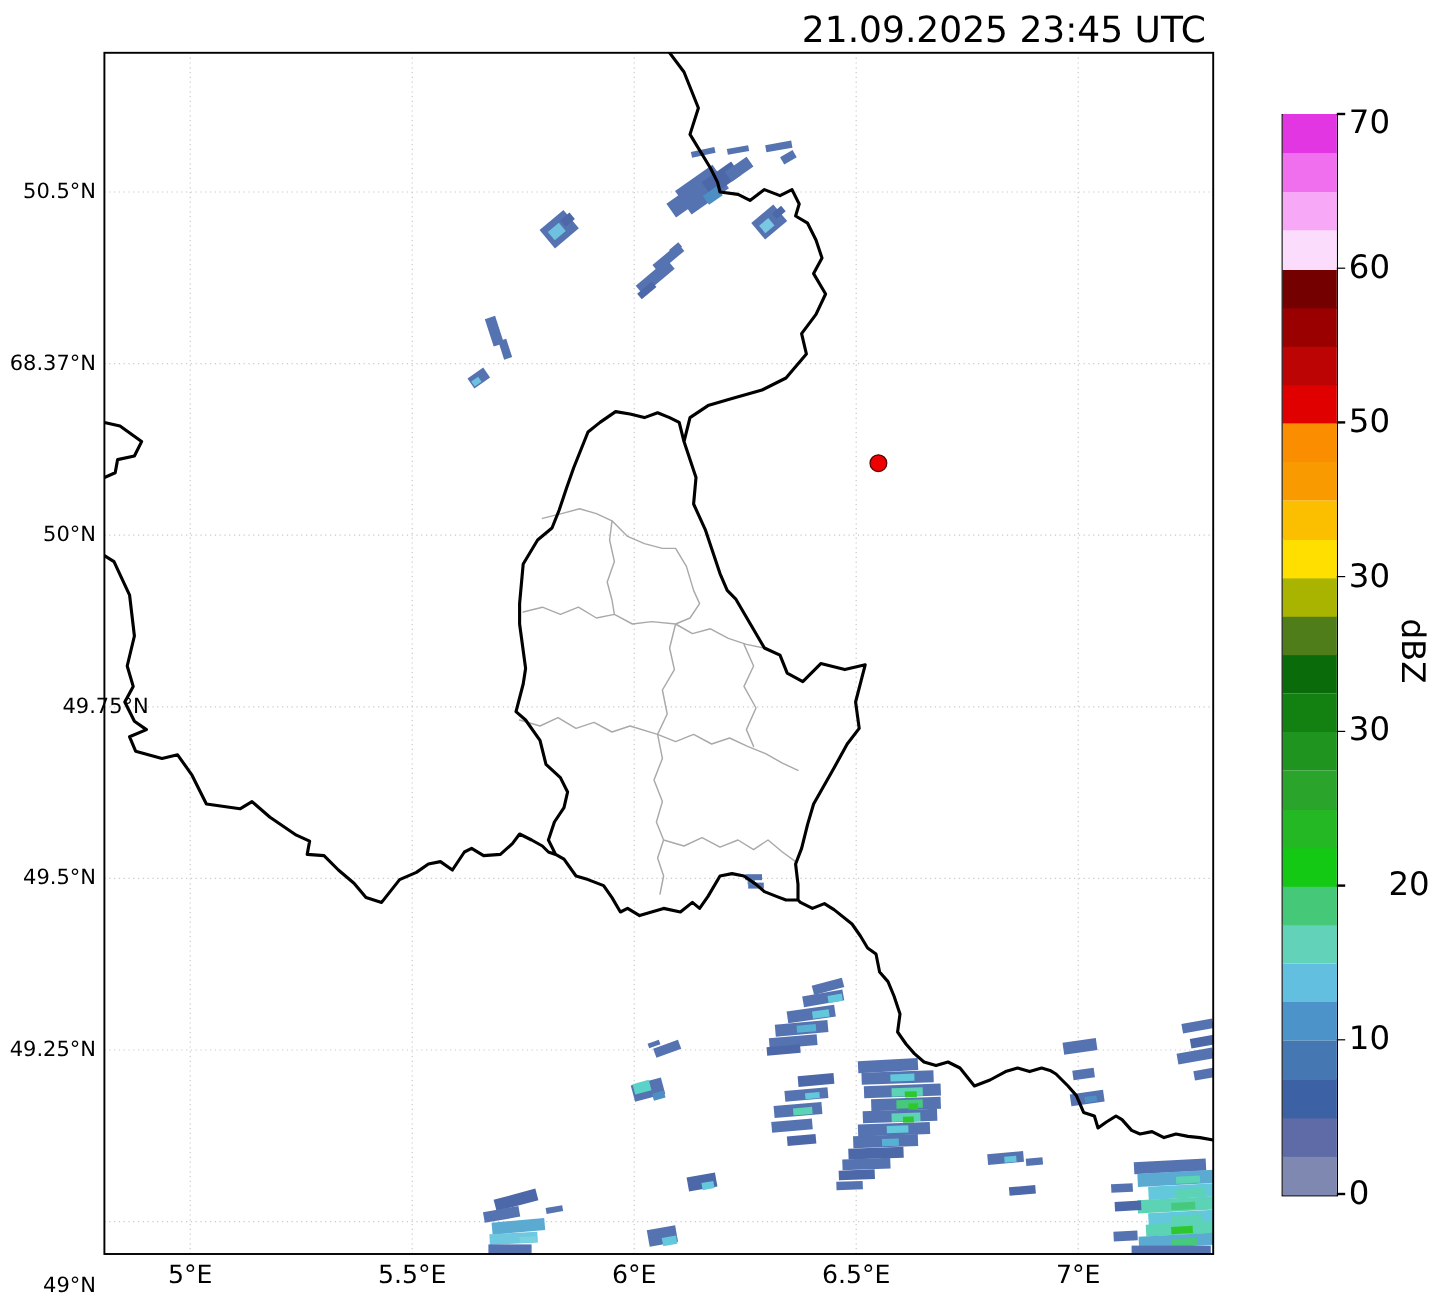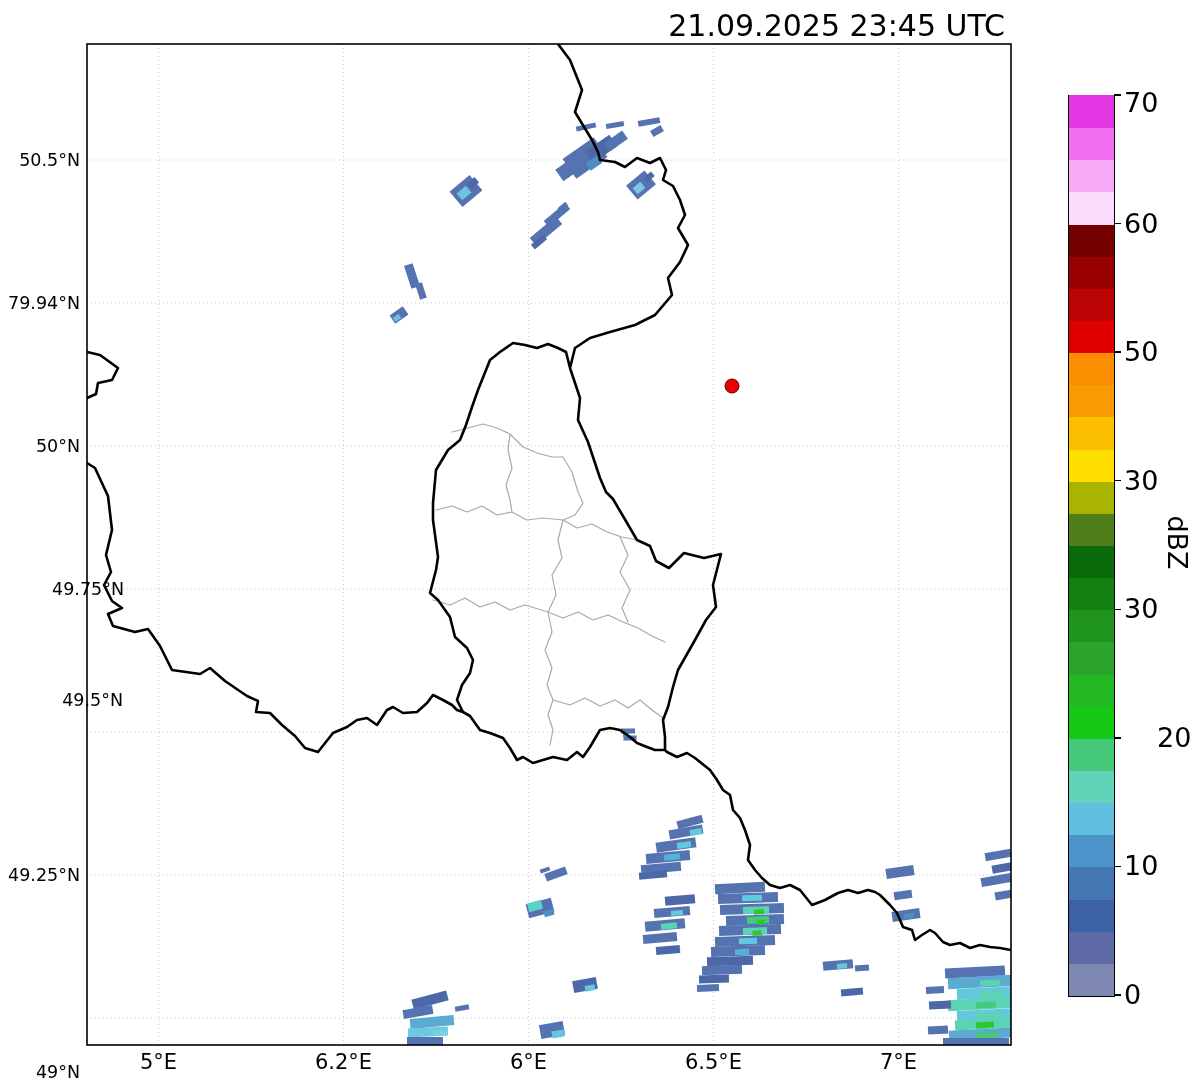--- a/index.html
+++ b/index.html
@@ -191,30 +191,30 @@
            L258,701 L256,712 L270,713 L282,725 L295,736 L305,748 L318,752 L333,733 L347,727 L357,720
            L367,718 L377,725 L387,710 L393,707 L403,713 L417,712 L427,703 L433,695 L443,700 L452,705
            L457,710 L463,712"></path>
       <circle id="radar-dot" r="7" cx="732" cy="386" fill="#ee0000" stroke="#550000" stroke-width="1"></circle>
     </g>
     <rect id="plotframe" fill="none" stroke="#000" stroke-width="1.6" x="87" y="44" width="924" height="1001"></rect>
   </svg>
 
   <div id="ylabels">
       <div class="ylab" style="top: 149px;">50.5°N</div>
-      <div class="ylab" style="top: 292px;">79.94°N</div>
+      <div class="ylab" style="top: 292px;">68.37°N</div>
       <div class="ylab" style="top: 435px;">50°N</div>
       <div class="ylab" style="top: 578px; margin-left: 44px;">49.75°N</div>
-      <div class="ylab" style="top: 689px; padding-left: 43px;">49.5°N</div>
+      <div class="ylab" style="top: 721px;">49.5°N</div>
       <div class="ylab" style="top: 864px;">49.25°N</div>
       <div class="ylab" style="top: 1061px;">49°N</div>
     </div>
   <div id="xlabels">
       <div class="xlab" style="left: 113.5px;">5°E</div>
-      <div class="xlab" style="left: 298.5px;">6.2°E</div>
+      <div class="xlab" style="left: 298.5px;">5.5°E</div>
       <div class="xlab" style="left: 483.5px;">6°E</div>
       <div class="xlab" style="left: 668.5px;">6.5°E</div>
       <div class="xlab" style="left: 853.5px;">7°E</div>
     </div>
 
   <div class="cbar" id="colorbar">
       <div class="cbseg" style="bottom: 0px; height: 32.7429px; background: rgb(126, 136, 177);"></div>
       <div class="cbseg" style="bottom: 32.1429px; height: 32.7429px; background: rgb(94, 107, 166);"></div>
       <div class="cbseg" style="bottom: 64.2857px; height: 32.7429px; background: rgb(61, 97, 165);"></div>
       <div class="cbseg" style="bottom: 96.4286px; height: 32.7429px; background: rgb(69, 119, 178);"></div>

